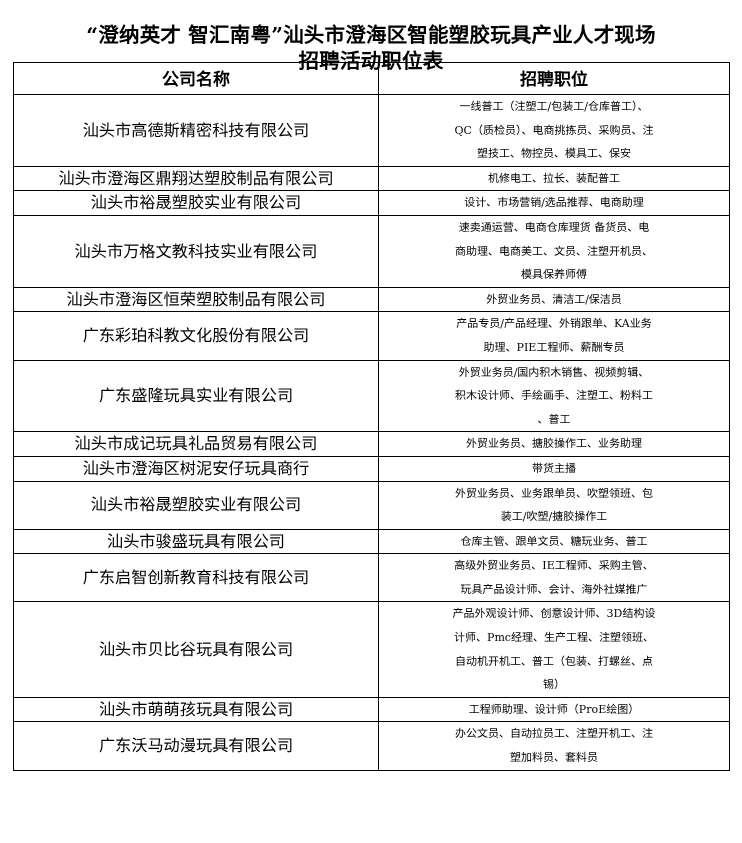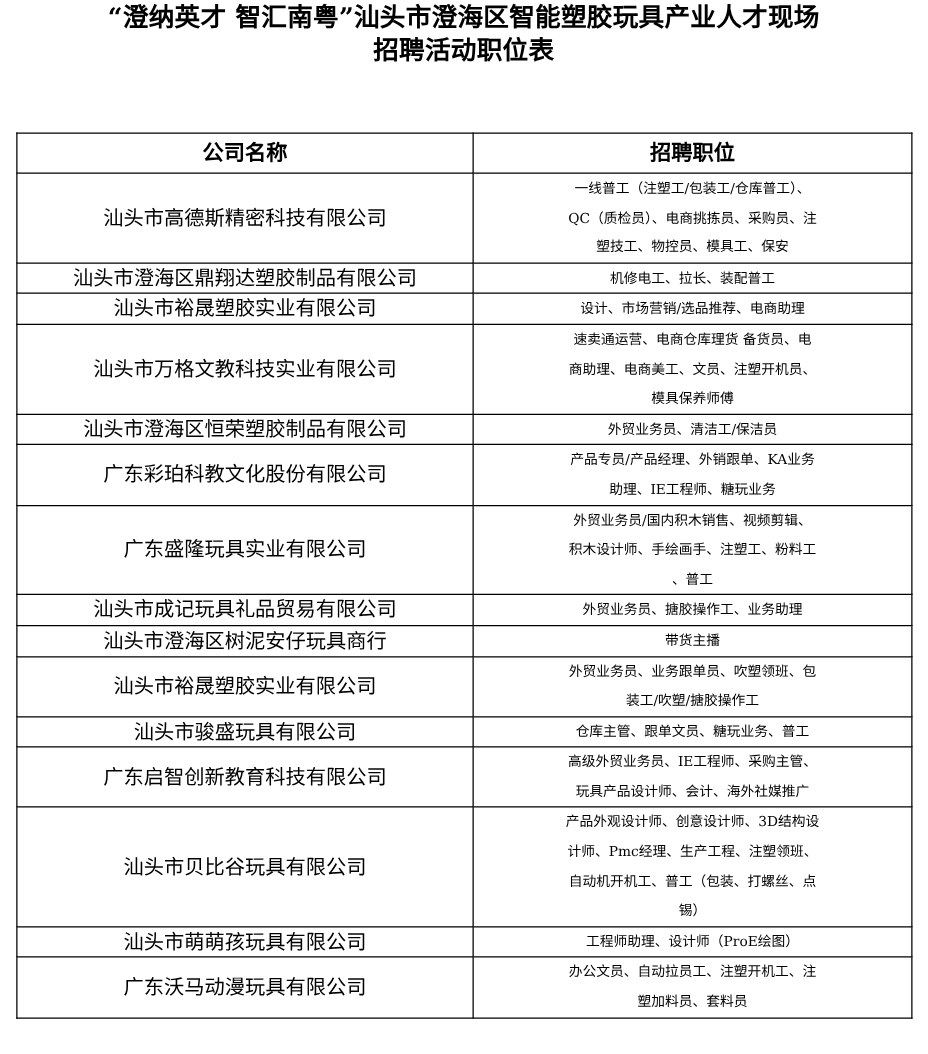--- a/index.html
+++ b/index.html
@@ -17,42 +17,41 @@
   }
   #page {
     position: relative;
     width: 742px;
     height: 843px;
     box-sizing: border-box;
   }
   .doc-title {
     width: 716px;
     margin: 0 13px;
-    padding-top: 1px;
+    padding-top: 22px;
     text-align: center;
     font-family: "DejaVu Serif", "Liberation Serif", serif;
     font-weight: bold;
     font-size: 20.5px;
     line-height: 26px;
     letter-spacing: 0.2px;
     white-space: nowrap;
   }
   .doc-title .title-line2 {
     display: block;
     white-space: nowrap;
   }
   table.positions {
     position: absolute;
     left: 13px;
     top: 62px;
     width: 716px;
     border-collapse: collapse;
     table-layout: fixed;
     font-family: "DejaVu Serif", "Liberation Serif", serif;
-    margin-top: 44px;
   }
   table.positions col.col-company { width: 365px; }
   table.positions col.col-positions { width: 351px; }
   table.positions th,
   table.positions td {
     border: 1.2px solid #000000;
     padding: 0;
     vertical-align: middle;
   }
   table.positions thead th {
@@ -132,21 +131,21 @@
         <tr>
           <td class="company">汕头市澄海区恒荣塑胶制品有限公司</td>
           <td class="positions-cell">
             <span class="pline">外贸业务员、清洁工/保洁员</span>
           </td>
         </tr>
         <tr>
           <td class="company">广东彩珀科教文化股份有限公司</td>
           <td class="positions-cell">
             <span class="pline">产品专员/产品经理、外销跟单、KA业务</span>
-            <span class="pline">助理、IE工程师、糖玩业务</span>
+            <span class="pline">助理、PIE工程师、薪酬专员</span>
           </td>
         </tr>
         <tr>
           <td class="company">广东盛隆玩具实业有限公司</td>
           <td class="positions-cell">
             <span class="pline">外贸业务员/国内积木销售、视频剪辑、</span>
             <span class="pline">积木设计师、手绘画手、注塑工、粉料工</span>
             <span class="pline">、普工</span>
           </td>
         </tr>

